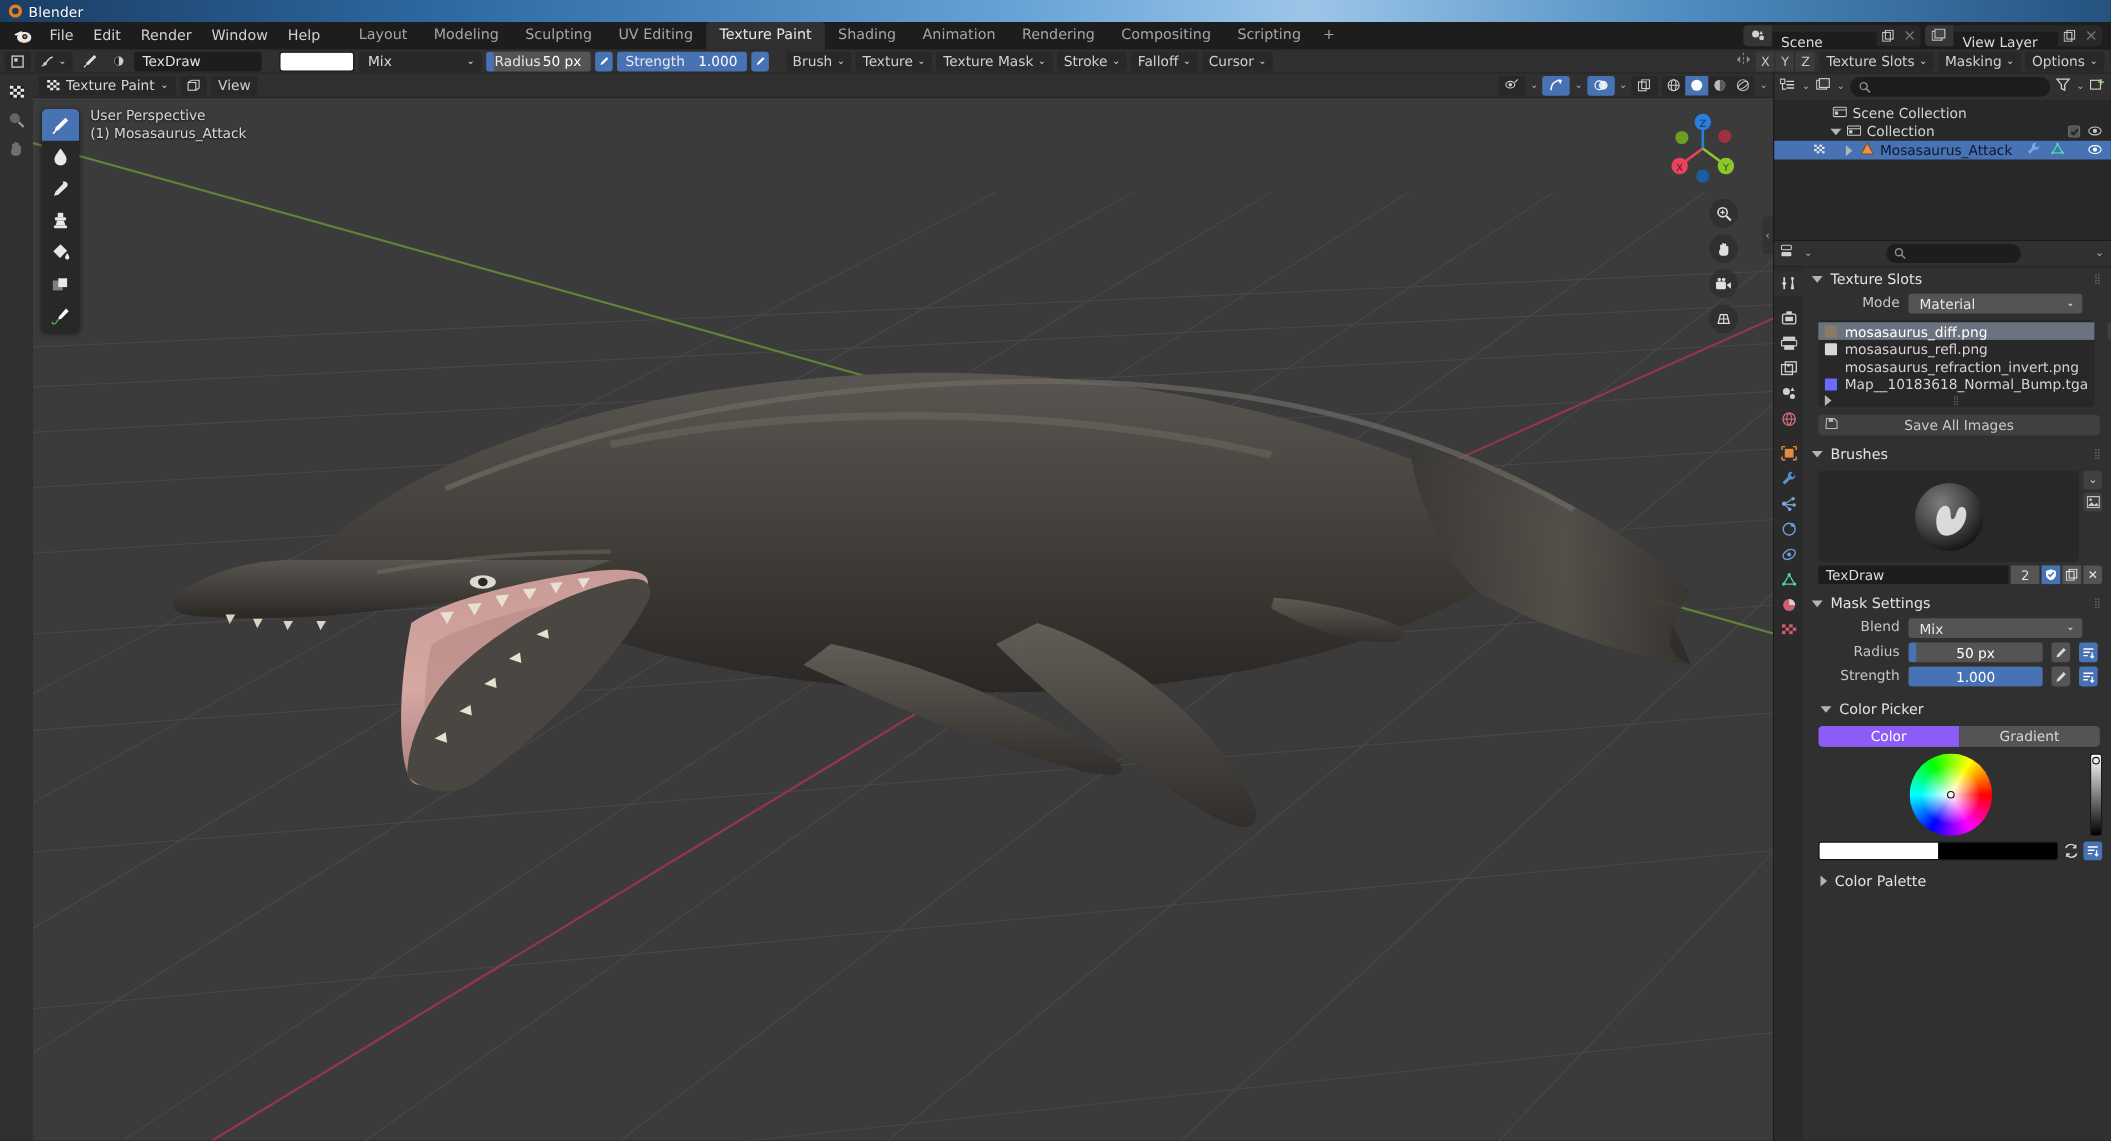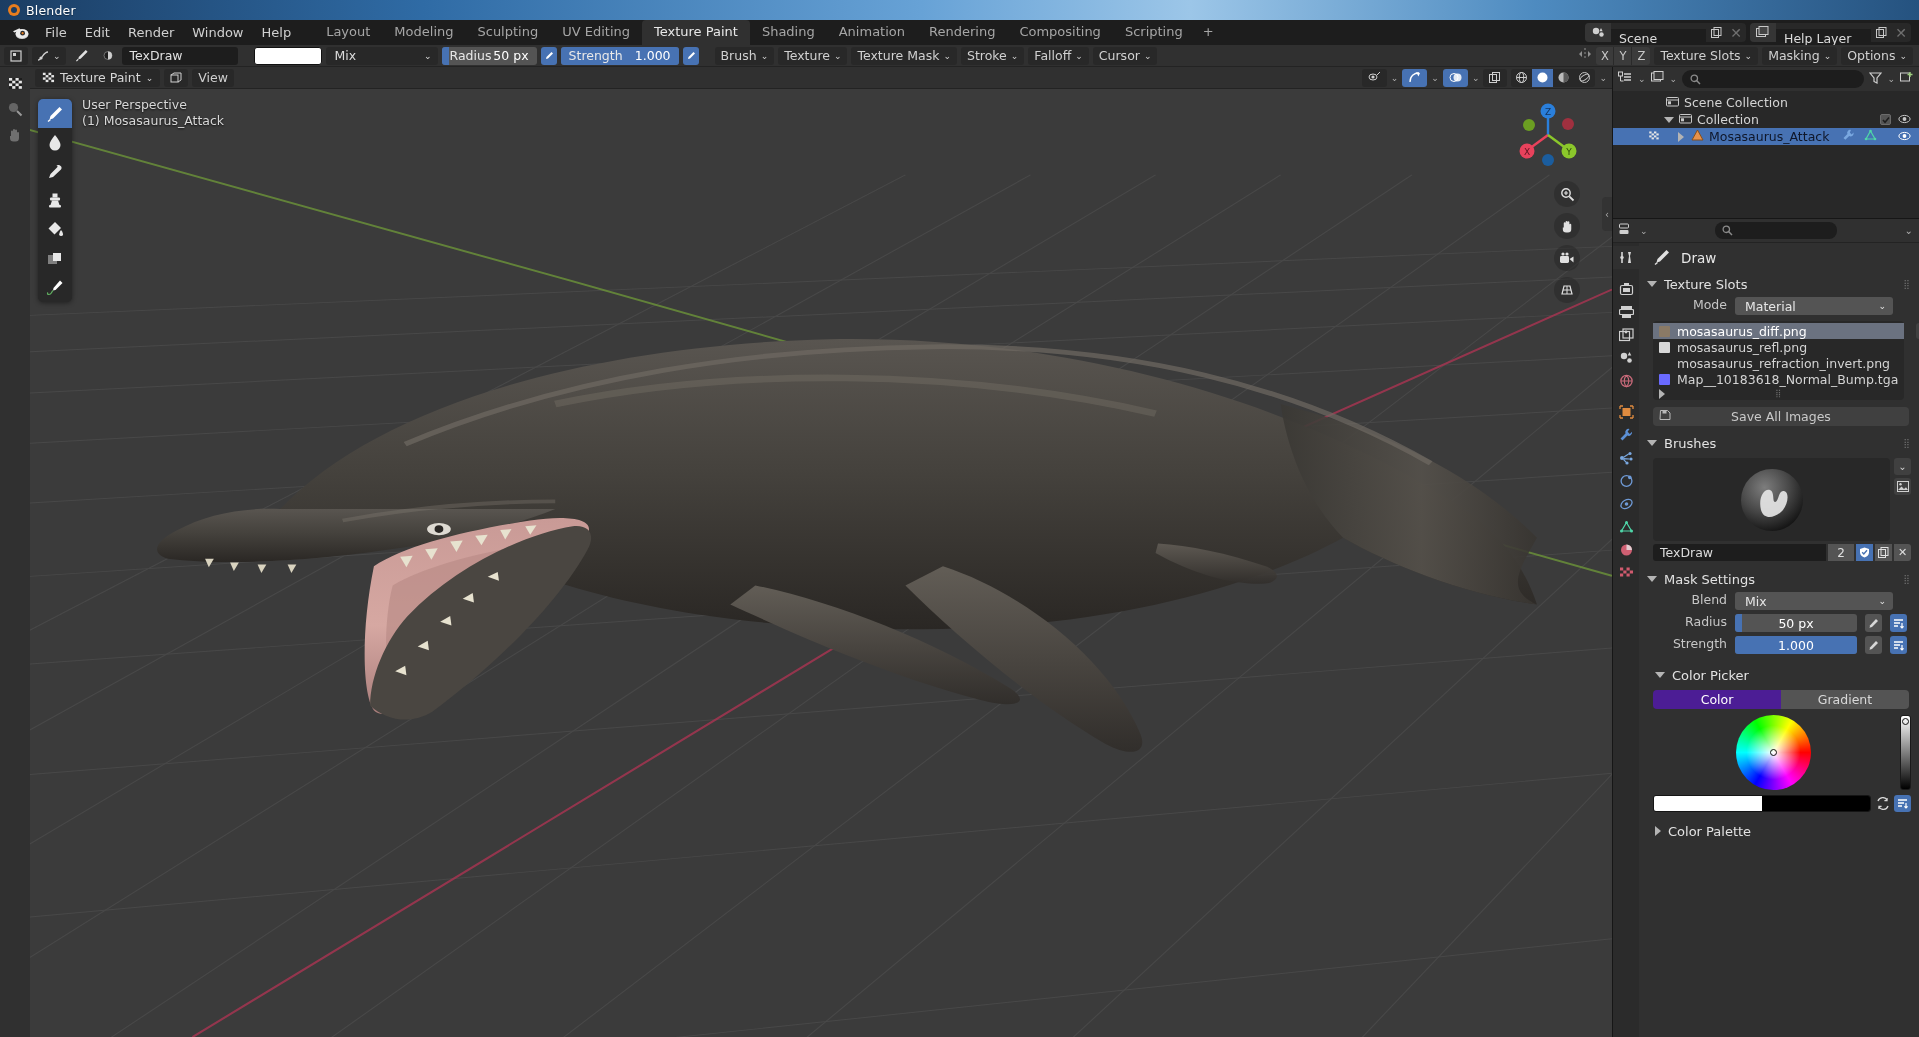--- a/index.html
+++ b/index.html
@@ -136,21 +136,21 @@
   .prevside .b{ width:17px;height:17px;background:#404040;border-radius:3px;display:flex;align-items:center;justify-content:center;}
   .brushname{ margin:3px 8px 0 14px; display:flex; height:17px; gap:2px;}
   .brushname .nm{ flex:1 1 auto; background:#1d1d1d; border-radius:3px 0 0 3px; display:flex;align-items:center;padding:0 7px; font-size:12.5px; color:#dcdcdc;}
   .brushname .ct{ width:26px; background:#545454; display:flex;align-items:center;justify-content:center;font-size:12px;color:#e0e0e0;}
   .brushname .ib{ width:17px;background:#545454;display:flex;align-items:center;justify-content:center;}
   .brushname .ib.on{background:#4772b3;}
   .brushname .ib:last-child{border-radius:0 3px 3px 0;}
 
   .tog2{ margin:4px 10px 0 14px; display:flex; height:19px; border-radius:4px; overflow:hidden;}
   .tog2 .t{ flex:1 1 50%; display:flex;align-items:center;justify-content:center; font-size:12.5px; background:#545454; color:#d8d8d8;}
-  .tog2 .t.on{ background:#4c1d95; color:#fff;}
+  .tog2 .t.on{ background:#8b5cf6; color:#fff;}
 
   .wheelwrap{ margin:6px 8px 0 14px; display:flex; gap:6px; align-items:flex-start;}
   .wheel{ width:75px;height:75px;border-radius:50%; margin:0 auto; position:relative;
     background:
       radial-gradient(circle closest-side, #ffffff 0%, rgba(255,255,255,0) 72%),
       conic-gradient(from 90deg, #ff0000, #ff00ff, #0000ff, #00ffff, #00ff00, #ffff00, #ff0000);}
   .wheel .cur{ position:absolute; left:50%; top:50%; width:7px;height:7px; margin:-3.5px 0 0 -3.5px; border:1.4px solid #111; border-radius:50%; background:transparent;}
   .valbar{ width:11px;height:75px; border-radius:3px; background:linear-gradient(#ffffff,#000000); position:relative; border:1px solid #1a1a1a;}
   .valbar .cur{ position:absolute; left:50%; top:2px; width:7px;height:7px;margin-left:-3.5px; border:1.4px solid #111; border-radius:50%;}
 
@@ -227,21 +227,21 @@
         </span>
         <span class="bt dim">✕</span>
       </div>
       <div class="idblock">
         <span class="ic">
           <svg width="14" height="13" viewBox="0 0 14 13">
               <rect x="0.5" y="2.5" width="9" height="8" fill="none" stroke="#c8c8c8"></rect>
               <rect x="3" y="0.5" width="9" height="8" fill="#444" stroke="#c8c8c8"></rect>
             </svg>
         </span>
-        <span class="nm">Help Layer</span>
+        <span class="nm">View Layer</span>
         <span class="bt">
           <svg width="11" height="11" viewBox="0 0 11 11">
               <rect x="0.5" y="2.5" width="7" height="8" fill="none" stroke="#c8c8c8"></rect>
               <rect x="3" y="0.5" width="7" height="8" fill="none" stroke="#c8c8c8"></rect>
             </svg>
         </span>
         <span class="bt dim">✕</span>
       </div>
     </div>
   </div>
@@ -928,29 +928,20 @@
                     <rect x="10.8" y="4.5" width="3.2" height="3"></rect>
                     <rect x="1" y="7.5" width="3.2" height="3"></rect>
                     <rect x="7.5" y="7.5" width="3.2" height="3"></rect>
                   </g>
                 </svg>
             </div>
           </div>
 
           <div class="pr-main">
 
-            <div class="brush-title">
-              <span>
-                <svg width="18" height="18" viewBox="0 0 18 18">
-                    <path d="M13.5 2 L16 4.5 L7 13.5 L3.5 14.5 L4.5 11 Z" fill="#e0e0e0"></path>
-                    <path d="M4.5 14.5 L2 16.5" stroke="#e0e0e0" stroke-width="1.4"></path>
-                  </svg>
-              </span>
-              <span style="font-size:13.5px;color:#e8e8e8">Draw</span>
-            </div>
 
             <div class="panel-hdr">
               <span class="tri open"></span>
               <span>Texture Slots</span>
               <span class="grip">⣿</span>
             </div>
             <div class="row">
               <span class="lab">Mode</span>
               <div class="ctl drop">
                 <span>Material</span>

